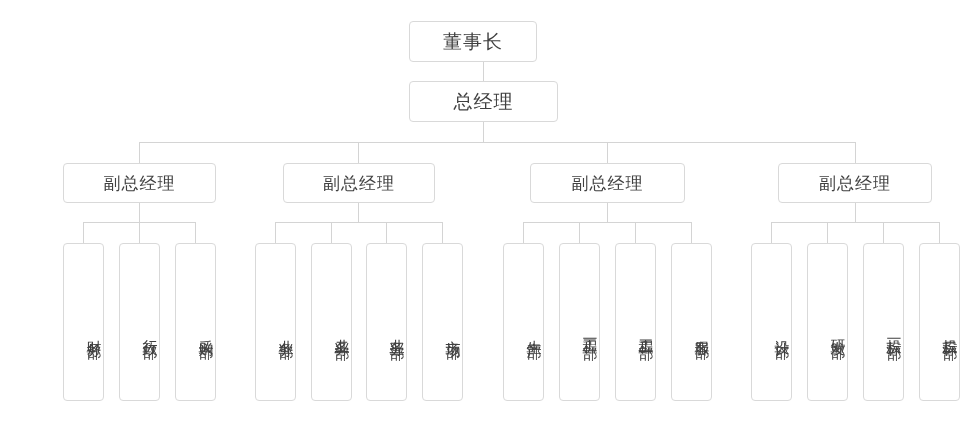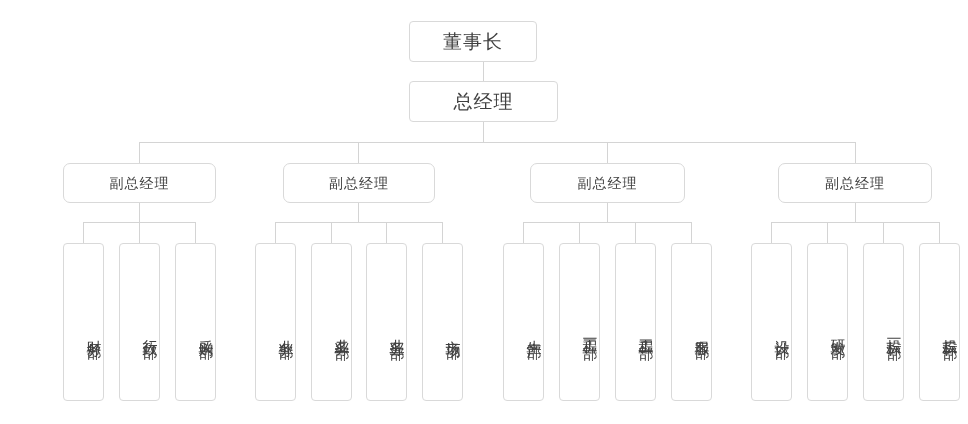--- a/index.html
+++ b/index.html
@@ -33,23 +33,22 @@
     justify-content: center;
     letter-spacing: 1px;
     white-space: nowrap;
   }
   .node.level-0,
   .node.level-1 {
     font-size: 19px;
     line-height: 1;
   }
   .node.level-2 {
-    font-size: 14px;
+    font-size: 17px;
     line-height: 1;
-    border-radius: 7px;
   }
 
   
   .node.level-3 {
     font-size: 15px;
     line-height: 1.22;
     writing-mode: vertical-rl;
     text-orientation: upright;
     align-items: flex-start;
     justify-content: center;

